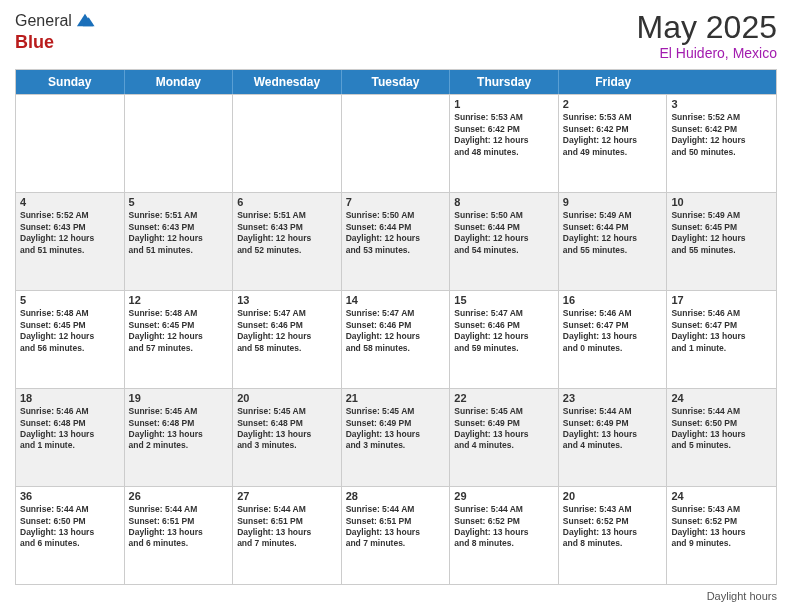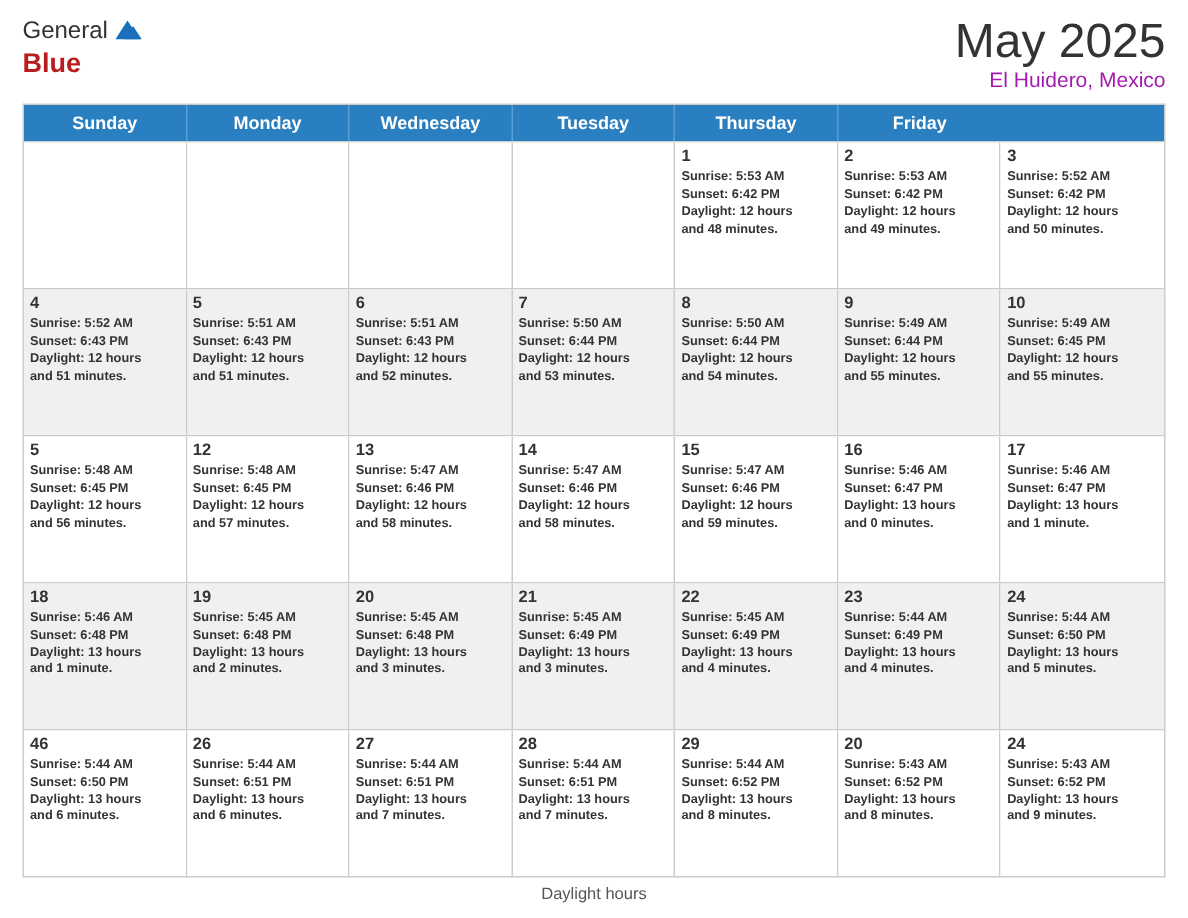--- a/index.html
+++ b/index.html
@@ -96,21 +96,21 @@
     .day-info {
       font-size: 8.5px;
       line-height: 1.35;
       color: #333;
       font-weight: bold;
     }
     .footer-note {
       font-size: 11px;
       color: #555;
       margin-top: 5px;
-      text-align: center;
+      text-align: right;
     }
   </style>
 </head>
 <body>
 
 <div class="page">
   <div class="header">
     <div class="logo">
       <div>
         <div style="display:flex;align-items:center;">
@@ -244,21 +244,21 @@
             <span class="day-num">23</span>
             <div class="day-info">Sunrise: 5:44 AM<br>Sunset: 6:49 PM<br>Daylight: 13 hours<br>and 4 minutes.</div>
           </div>
           <div class="cal-cell alt-row">
             <span class="day-num">24</span>
             <div class="day-info">Sunrise: 5:44 AM<br>Sunset: 6:50 PM<br>Daylight: 13 hours<br>and 5 minutes.</div>
           </div>
         </div>
         <div class="cal-row">
           <div class="cal-cell">
-            <span class="day-num">46</span>
+            <span class="day-num">36</span>
             <div class="day-info">Sunrise: 5:44 AM<br>Sunset: 6:50 PM<br>Daylight: 13 hours<br>and 6 minutes.</div>
           </div>
           <div class="cal-cell">
             <span class="day-num">26</span>
             <div class="day-info">Sunrise: 5:44 AM<br>Sunset: 6:51 PM<br>Daylight: 13 hours<br>and 6 minutes.</div>
           </div>
           <div class="cal-cell">
             <span class="day-num">27</span>
             <div class="day-info">Sunrise: 5:44 AM<br>Sunset: 6:51 PM<br>Daylight: 13 hours<br>and 7 minutes.</div>
           </div>

